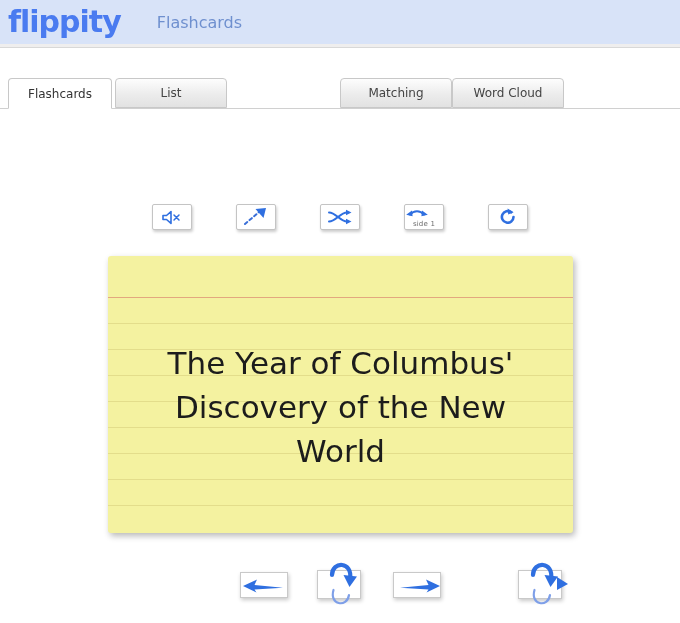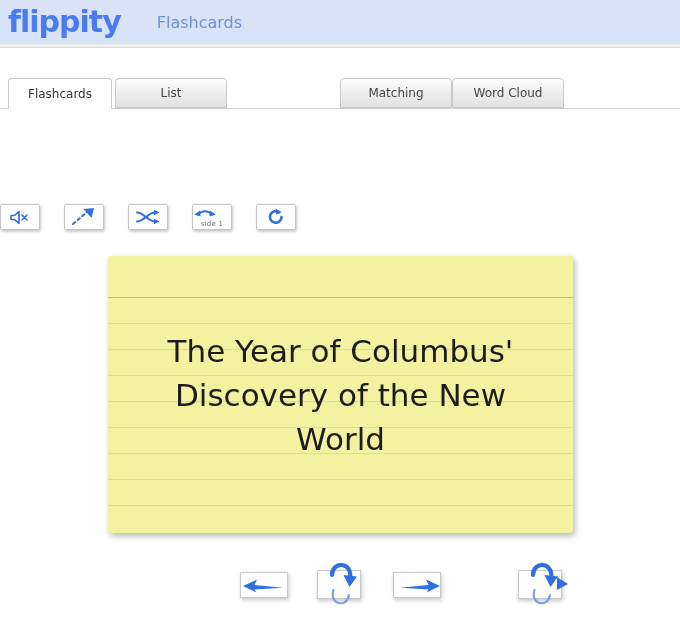--- a/index.html
+++ b/index.html
@@ -90,22 +90,22 @@
     color: #8a8a8a;
     font-family: "DejaVu Sans", sans-serif;
   }
 
   
   .toolbar {
     position: absolute;
     top: 95px; left: 0;
     width: 680px;
     display: flex;
-    justify-content: flex-start;
-    gap: 24px;
+    justify-content: center;
+    gap: 44px;
   }
   .tool-btn {
     width: 40px; height: 26px;
     background: #ffffff;
     border: 1px solid #c4c4c4;
     border-radius: 2px;
     box-shadow: 1px 2px 3px rgba(0,0,0,0.20);
     display: flex;
     align-items: center;
     justify-content: center;
@@ -136,21 +136,21 @@
   }
   .rule {
     position: absolute;
     left: 0; width: 100%;
     height: 1px;
     background: #e3dd8b;
   }
   .rule.header-rule { background: #e2a87e; height: 1px; }
   .card-text {
     position: absolute;
-    top: 0; left: 0;
+    top: 12px; left: 0;
     width: 100%; height: 100%;
     display: flex;
     align-items: center;
     justify-content: center;
     text-align: center;
     padding: 0 20px;
     font-family: "DejaVu Sans", sans-serif;
     font-size: 31px;
     line-height: 44px;
     color: #1c1c1c;

